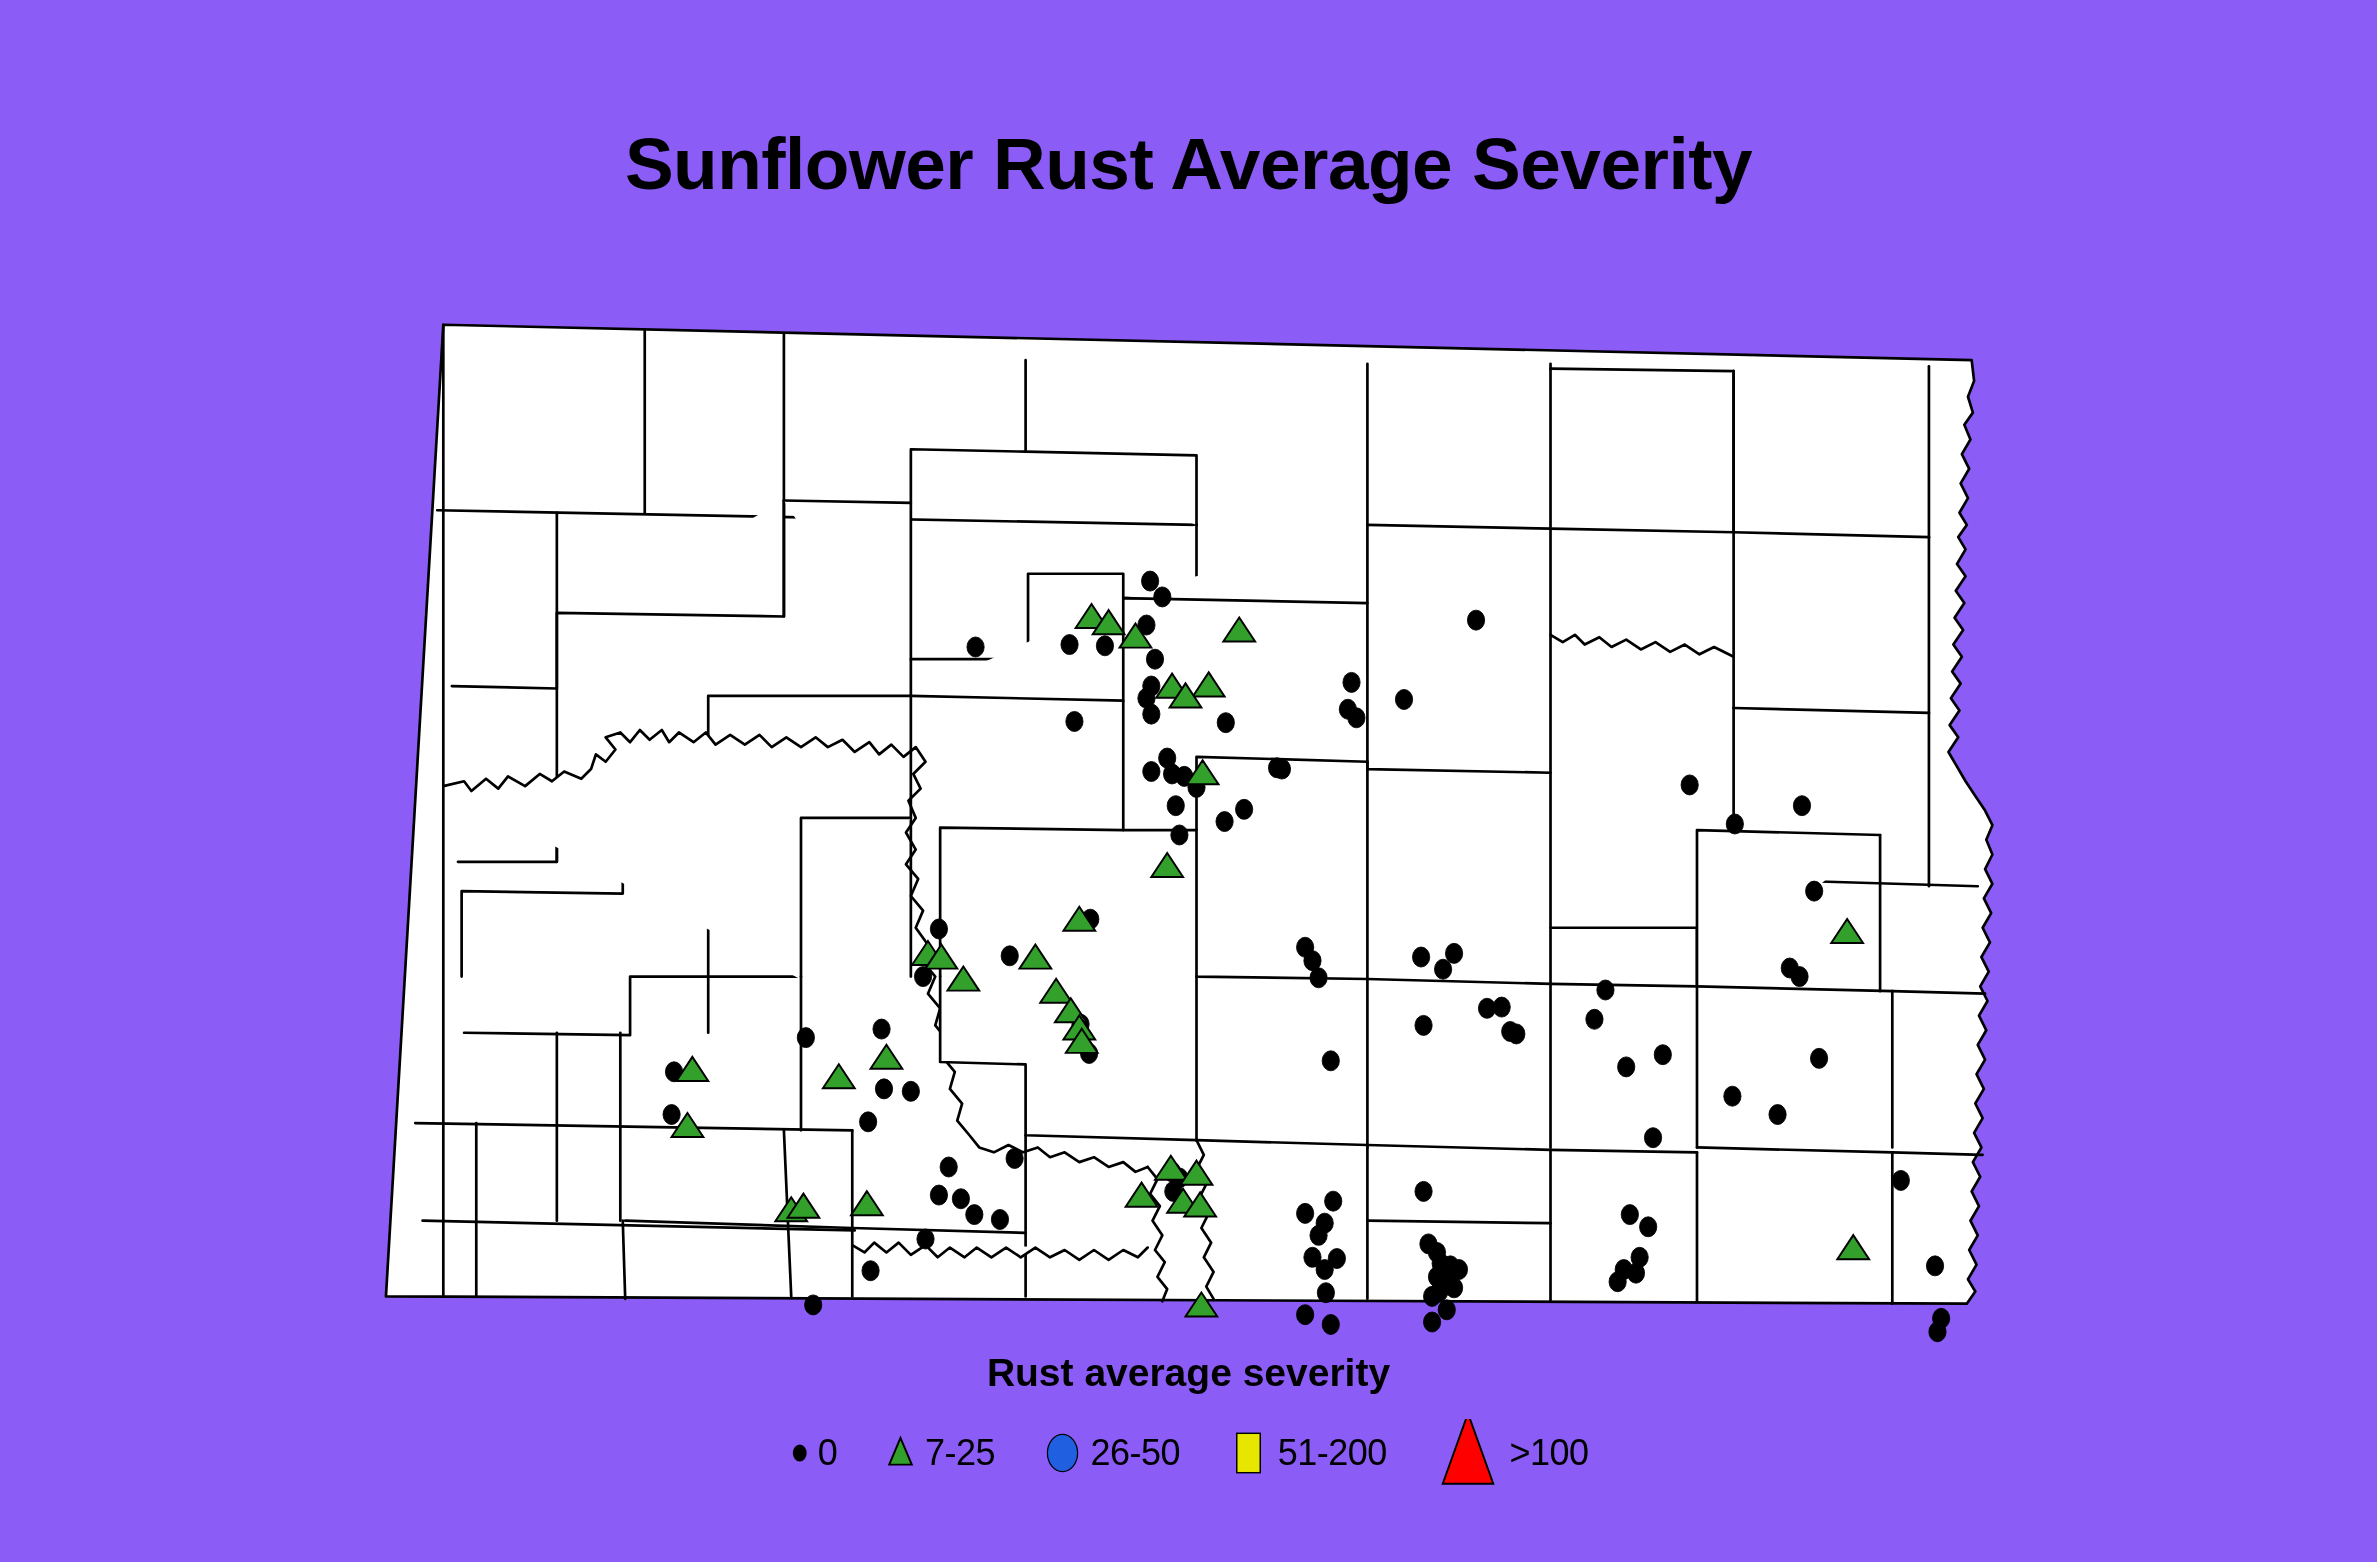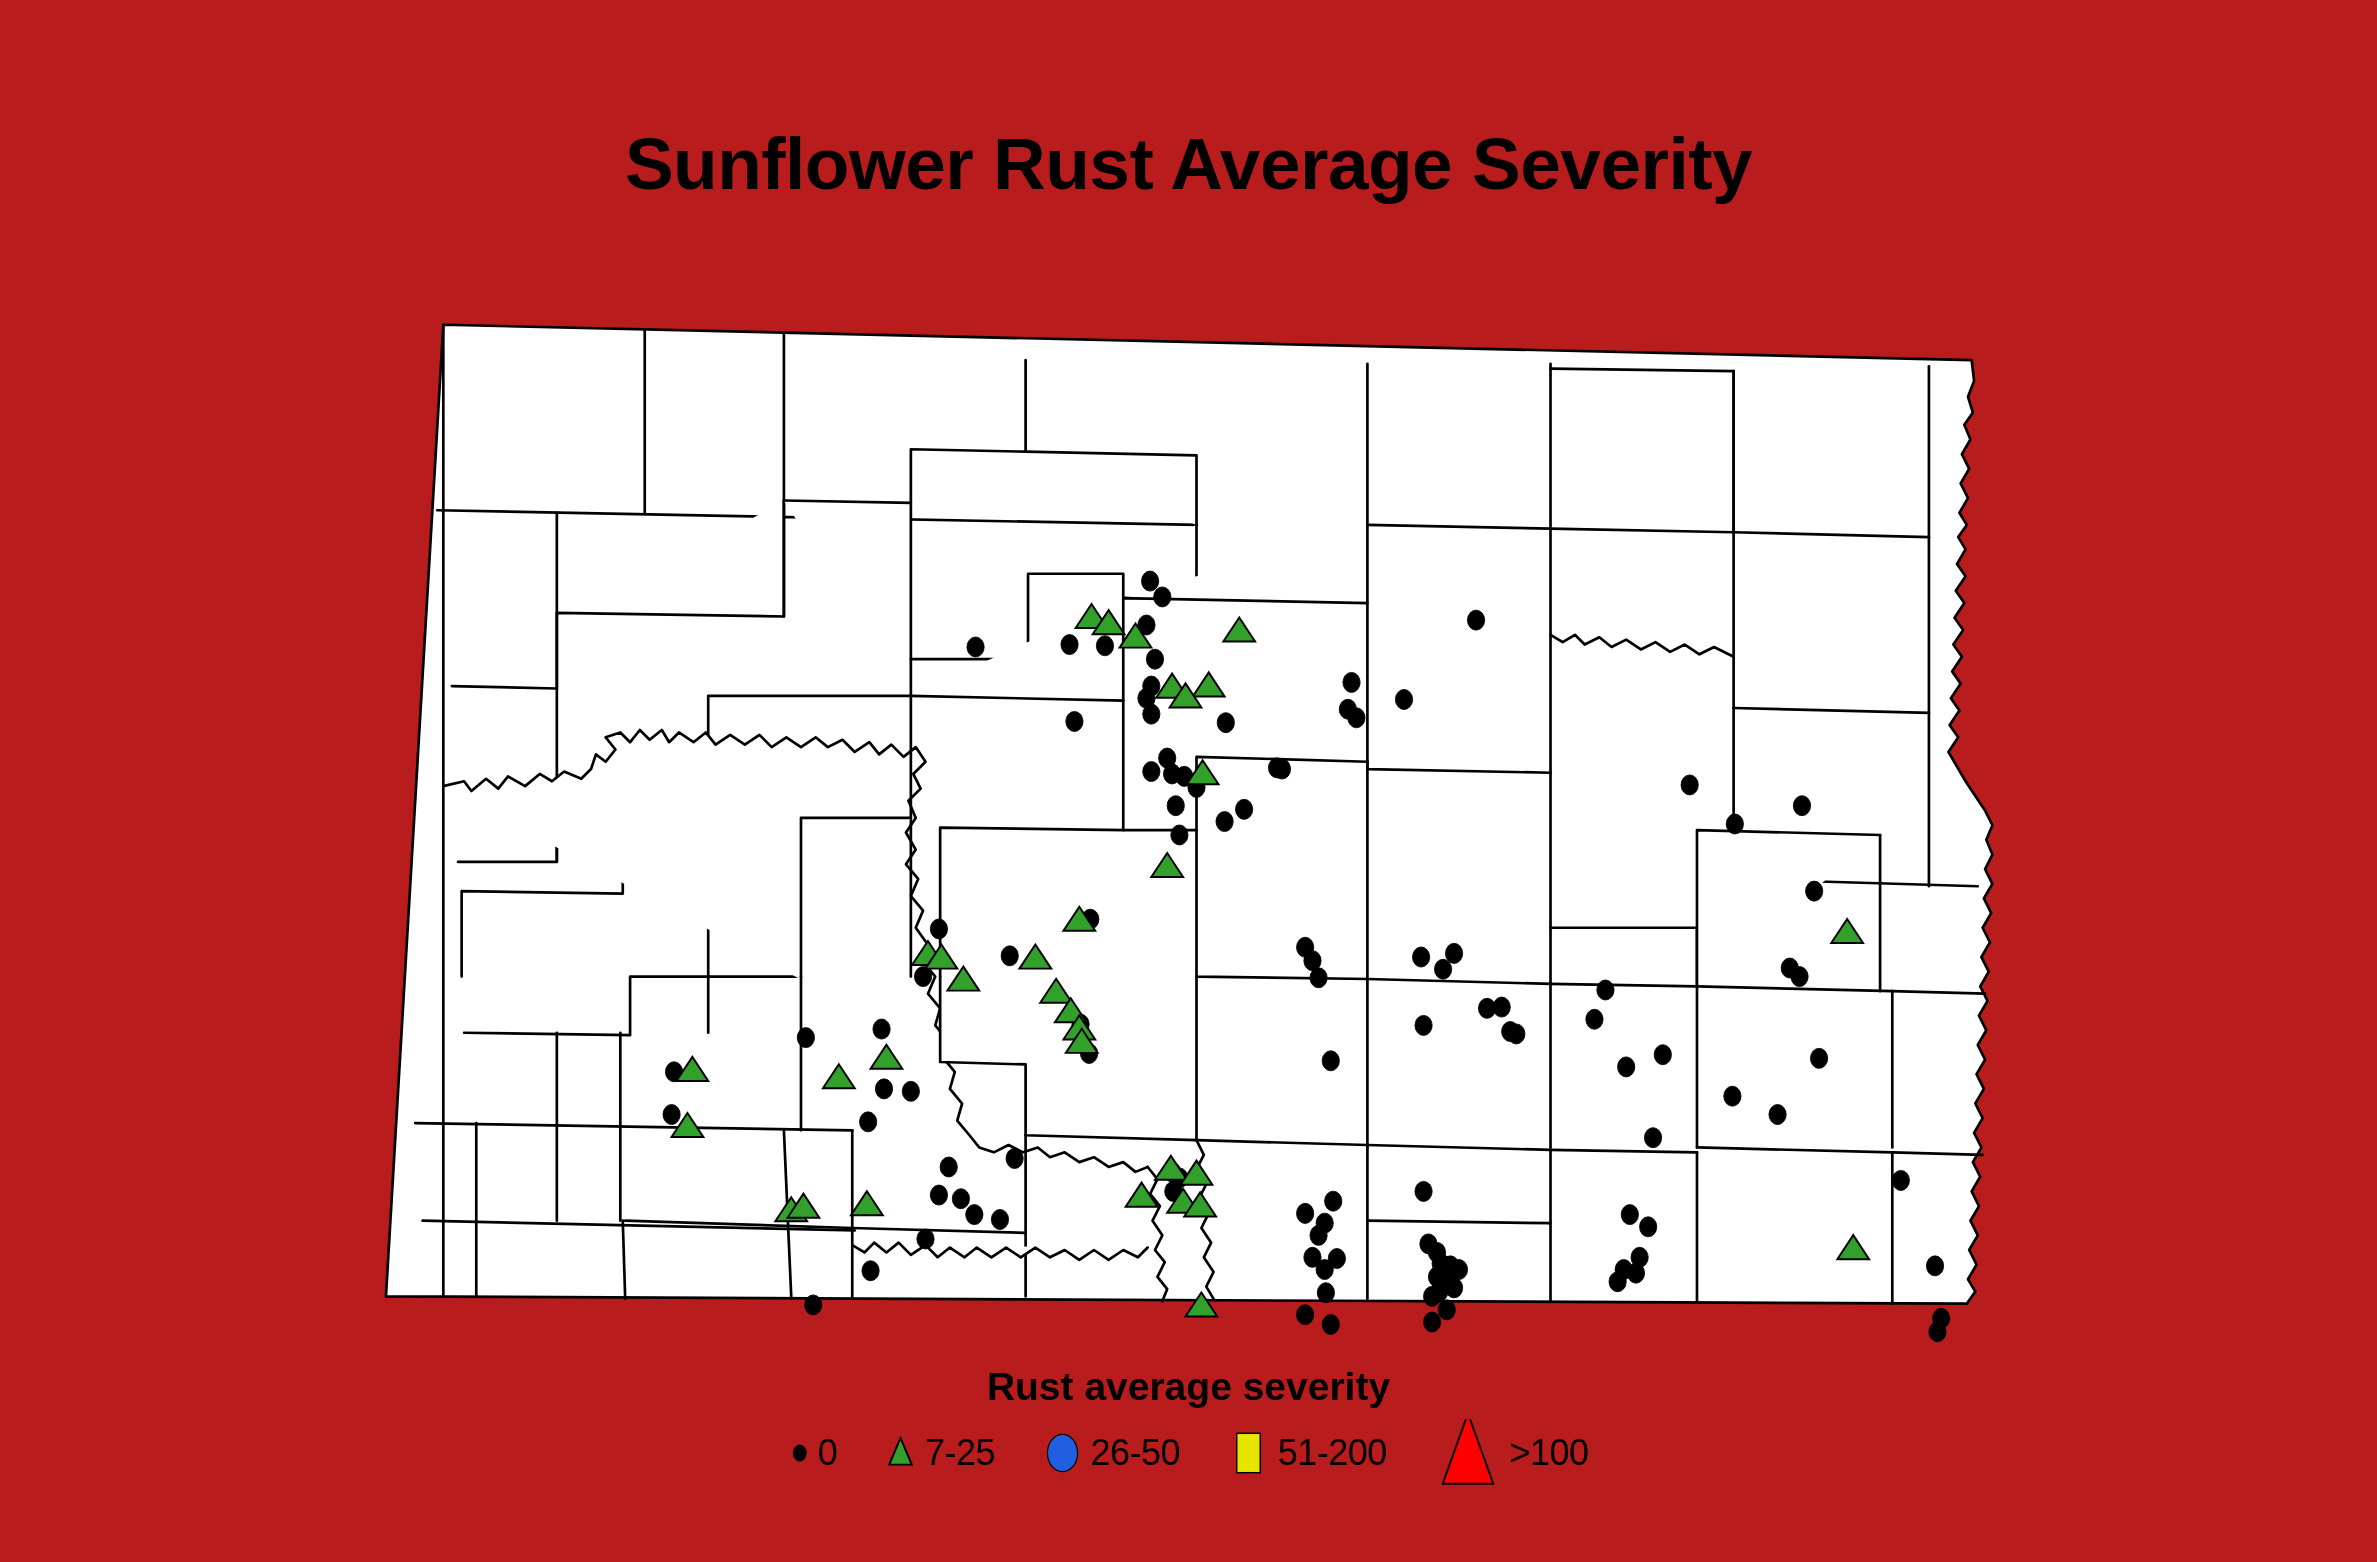--- a/index.html
+++ b/index.html
@@ -1,34 +1,34 @@
 <!DOCTYPE html>
 <html style="font-size:7.8px"><head>
 <meta charset="utf-8">
 <style>
   html,body{margin:0;padding:0;background:#ffffff;}
   body{width:2377px;height:1563px;position:relative;overflow:hidden;
        font-family:"Liberation Sans",sans-serif;background:#fff;}
-  #root{position:absolute;inset:0;background:#b91c1c;}
+  #root{position:absolute;inset:0;background:#8b5cf6;}
   .title{
     position:absolute;left:0;right:0;top:127px;text-align:center;
     font-size:73px;font-weight:bold;color:#000;letter-spacing:-0.5px;
     font-family:"Liberation Sans",sans-serif;line-height:1;
   }
   .subtitle{
     position:absolute;left:0;right:0;top:232px;text-align:center;
     font-size:42px;font-weight:bold;color:#000;
     font-family:"Liberation Sans",sans-serif;line-height:1;
   }
   #mapwrap{position:absolute;left:342px;top:293px;width:1709px;height:1040px;}
   #mapsvg{display:block;width:100%;height:100%;overflow:visible;}
   .legend-title{
     position:absolute;left:0;right:0;top:1353px;text-align:center;
     font-size:39px;font-weight:bold;color:#000;
-    font-family:"Liberation Sans",sans-serif;line-height:1;margin-top:14px;
+    font-family:"Liberation Sans",sans-serif;line-height:1;
   }
   #legend{
     position:absolute;left:0;right:0;top:1416px;height:73px;
     display:flex;align-items:center;justify-content:center;gap:0px;
   }
   .legend-item{display:flex;align-items:center;gap:7.8px;margin:0 23.4px;}
   .legend-label{font-size:36px;color:#000;font-family:"Liberation Sans",sans-serif;
                 line-height:1;white-space:nowrap;letter-spacing:-0.5px;}
   .lg-sym{display:block;}
 </style>

